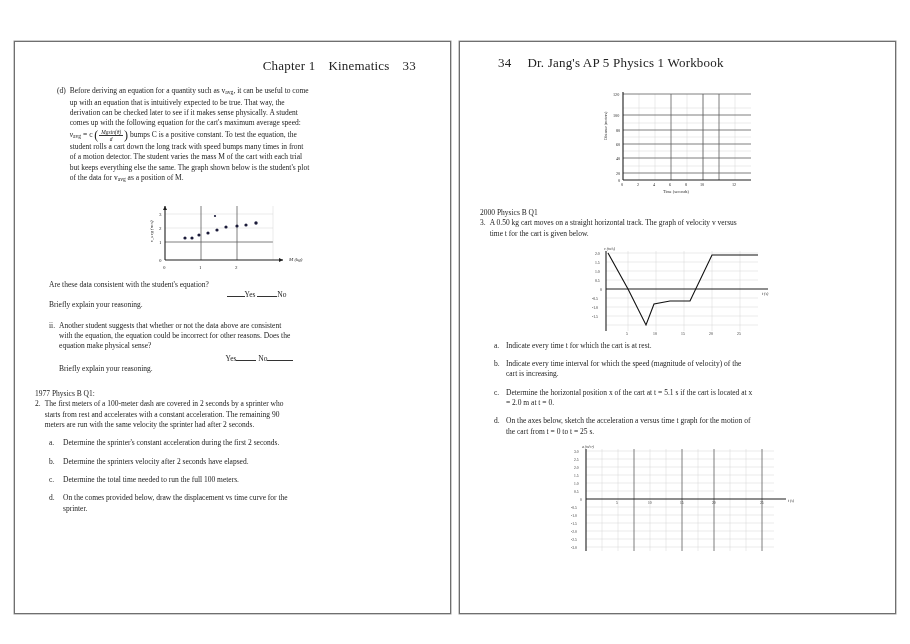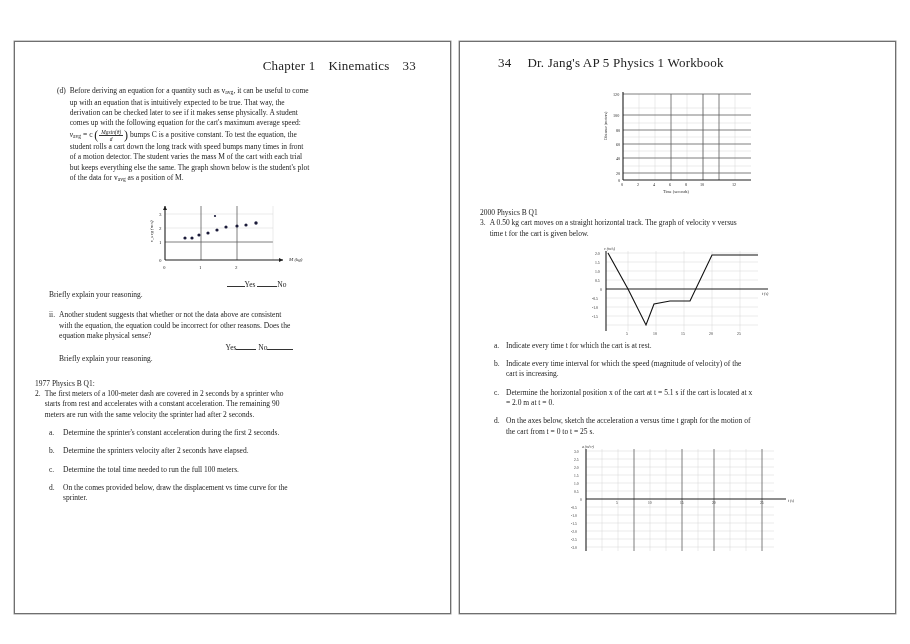--- a/index.html
+++ b/index.html
@@ -162,20 +162,21 @@
           <text x="92" y="67">2</text>
         </g>
         <text x="146" y="59" font-size="5" font-style="italic">M (kg)</text>
         <text x="10" y="40" font-size="4.6" font-style="italic" transform="rotate(-90 10 40)">v_avg (m/s)</text>
       </svg>
     </div>
 
     <div class="gap-s"></div>
 
     <div class="para indent-1">
+      <div>Are these data consistent with the student's equation?</div>
       <div class="center" style="padding-left:34px;">
         <span class="blank-line" style="width:18px;"></span><span>Yes</span>
         <span class="blank-line" style="width:20px;"></span><span>No</span>
       </div>
       <div>Briefly explain your reasoning.</div>
     </div>
 
     <div class="gap-m"></div>
 
     <div class="para indent-1">

